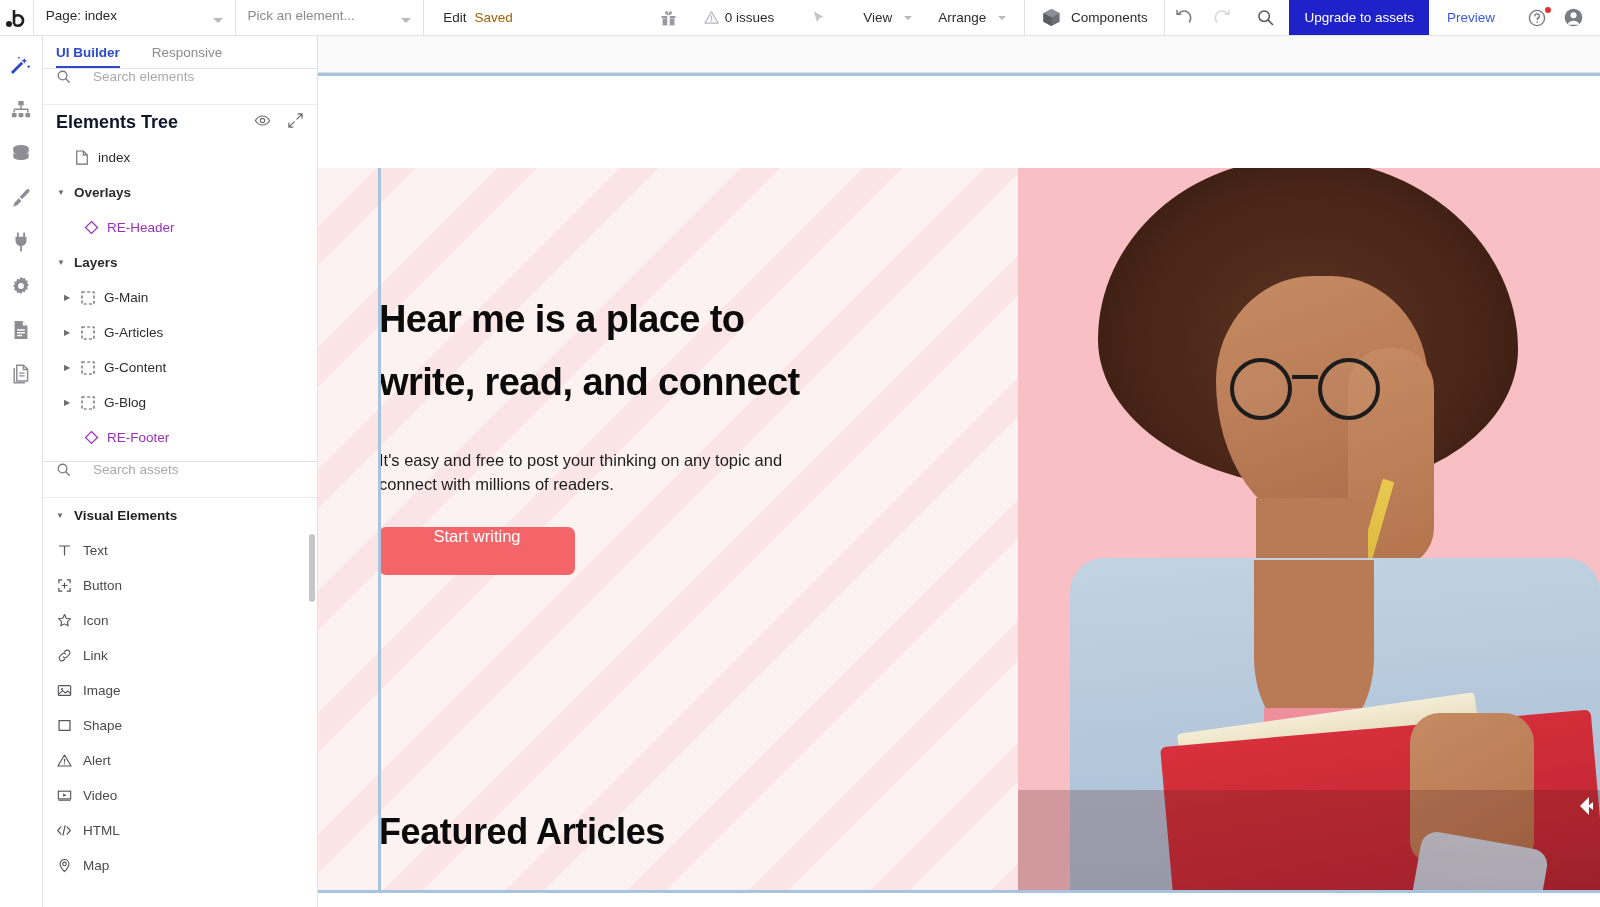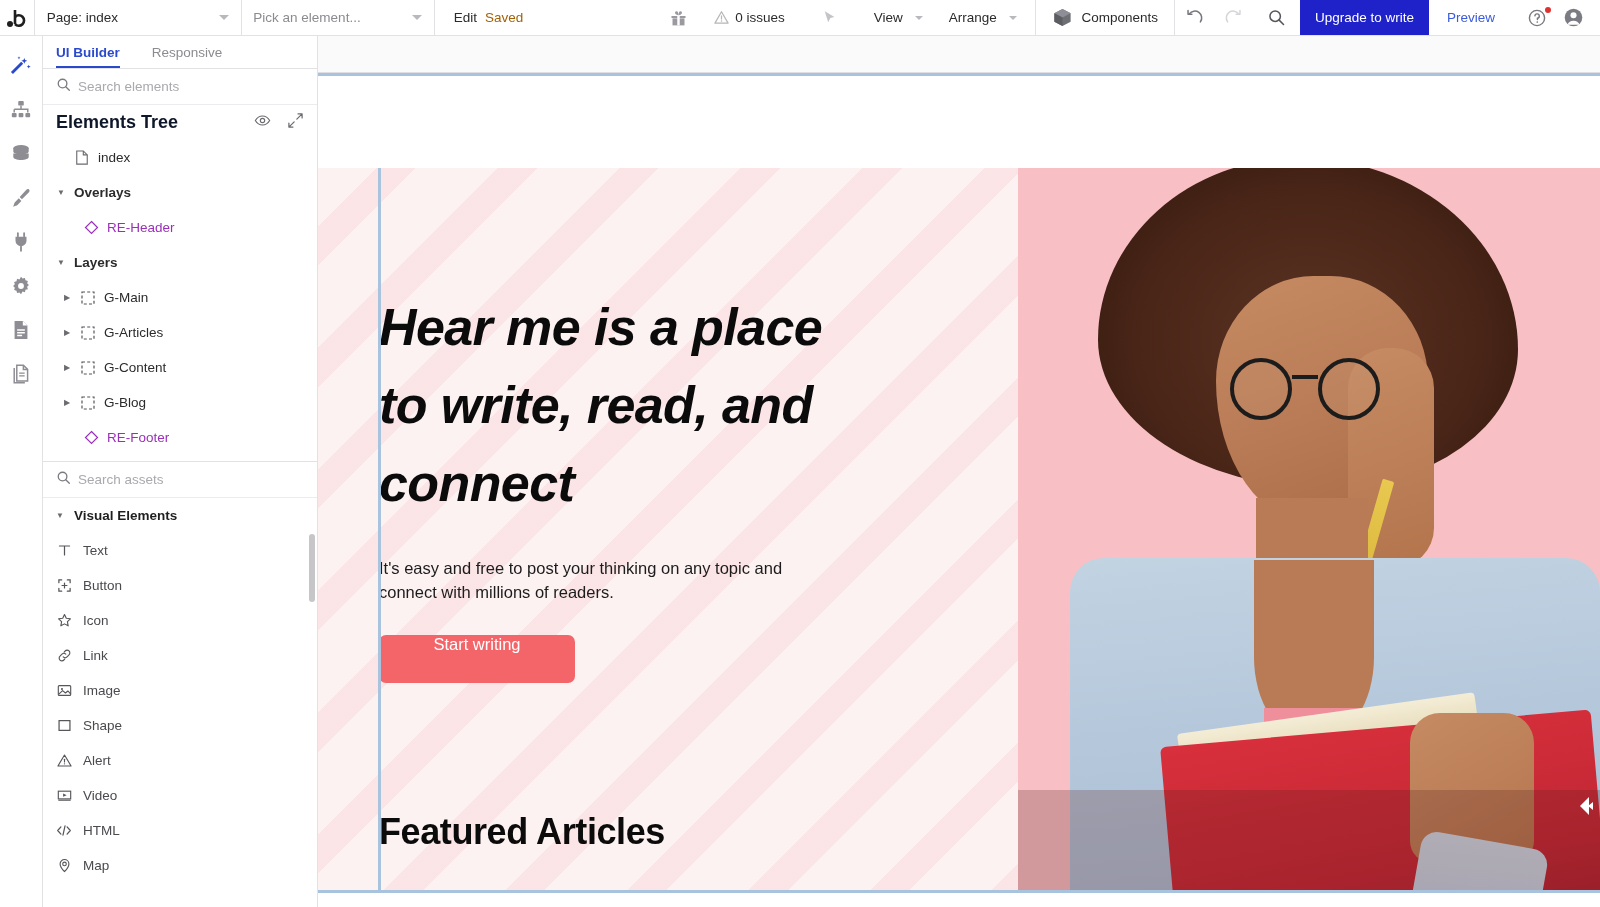--- a/index.html
+++ b/index.html
@@ -18,21 +18,21 @@
     border-bottom: 1px solid #e2e2e4;
     display: flex; align-items: stretch;
     z-index: 40;
   }
   .tb-logo {
     width: 43px; display: flex; align-items: center; justify-content: center;
     font-size: 20px; font-weight: bold; color: #1f1f1f; letter-spacing: -1px;
   }
   .tb-sep { width: 1px; background: #e2e2e4; }
   .tb-select {
-    display: flex; align-items: center; padding: 0 12px; min-width: 0;
+    display: flex; align-items: flex-end; padding: 12px 12px; min-width: 0;
     position: relative; cursor: pointer;
   }
   .tb-select .sel-label { font-size: 13.5px; color: #2b2b2b; white-space: nowrap; }
   .tb-select .sel-label.placeholder { color: #8b8b90; }
   .caret {
     width: 0; height: 0; margin-left: auto;
     border-left: 5px solid transparent; border-right: 5px solid transparent;
     border-top: 5px solid #b9b9bd;
   }
   .caret.sm {
@@ -97,21 +97,21 @@
     padding-left: 13px; gap: 32px;
     border-bottom: 1px solid #e2e2e4;
   }
   .panel-tab {
     font-size: 13.5px; color: #8b8b90; padding-bottom: 6px;
     cursor: pointer; border-bottom: 2px solid transparent;
   }
   .panel-tab.active { color: #2b4acb; font-weight: bold; border-bottom-color: #2b4acb; }
 
   .search-row {
-    height: 36px; display: flex; align-items: center; gap: 7px;
+    height: 36px; display: flex; align-items: flex-start; gap: 22px;
     padding: 0 13px; border-bottom: 1px solid #ececee; flex: none;
   }
   .search-row input {
     border: none; outline: none; font-size: 13.5px; color: #2b2b2b;
     font-family: "Liberation Sans", sans-serif; width: 100%; background: transparent;
   }
   .search-row input::placeholder { color: #a9a9ae; }
 
   #tree-header {
     height: 35px; display: flex; align-items: center;
@@ -182,22 +182,22 @@
       -45deg,
       rgba(250,224,226,0) 0px,
       rgba(250,224,226,0) 58px,
       rgba(250,224,226,0.75) 58px,
       rgba(250,224,226,0.75) 86px
     );
     overflow: hidden;
   }
   #hero-text { position: absolute; left: 61px; top: 120px; width: 470px; }
   #hero-title {
-    font-size: 52px; line-height: 78px; font-weight: bold;
-    color: #0b0b0b; letter-spacing: -0.6px; font-style: italic;
+    font-size: 38px; line-height: 63px; font-weight: bold;
+    color: #0b0b0b; letter-spacing: -0.6px;
   }
   #hero-sub {
     margin-top: 34px; font-size: 16.5px; line-height: 24px; color: #1c1c1c; width: 415px;
   }
   #cta {
     margin-top: 31px; width: 196px; height: 48px; border-radius: 7px;
     background: #f4656a; color: #ffffff; font-size: 16.5px;
     display: flex; align-items: flex-start; justify-content: center; cursor: pointer;
   }
   #featured-heading {
@@ -393,21 +393,21 @@
   <div class="tb-item" id="tb-search-btn">
     <span class="tb-icon">
       <svg width="19" height="19" viewBox="0 0 20 20" aria-hidden="true">
         <circle cx="8.6" cy="8.6" r="5.5" fill="none" stroke="#55555c" stroke-width="1.6"></circle>
         <path d="M12.8 12.8 17.4 17.4" stroke="#55555c" stroke-width="1.6" stroke-linecap="round"></path>
       </svg>
     </span>
   </div>
 
   <div id="tb-upgrade">
-    <span>Upgrade to write</span>
+    <span>Upgrade to assets</span>
   </div>
 
   <div class="tb-item" id="tb-preview">
     <span>Preview</span>
   </div>
 
   <div class="tb-item" id="tb-help">
     <span class="tb-icon">
       <svg width="20" height="20" viewBox="0 0 20 20" aria-hidden="true">
         <circle cx="10" cy="10" r="7.6" fill="none" stroke="#77777e" stroke-width="1.4"></circle>

